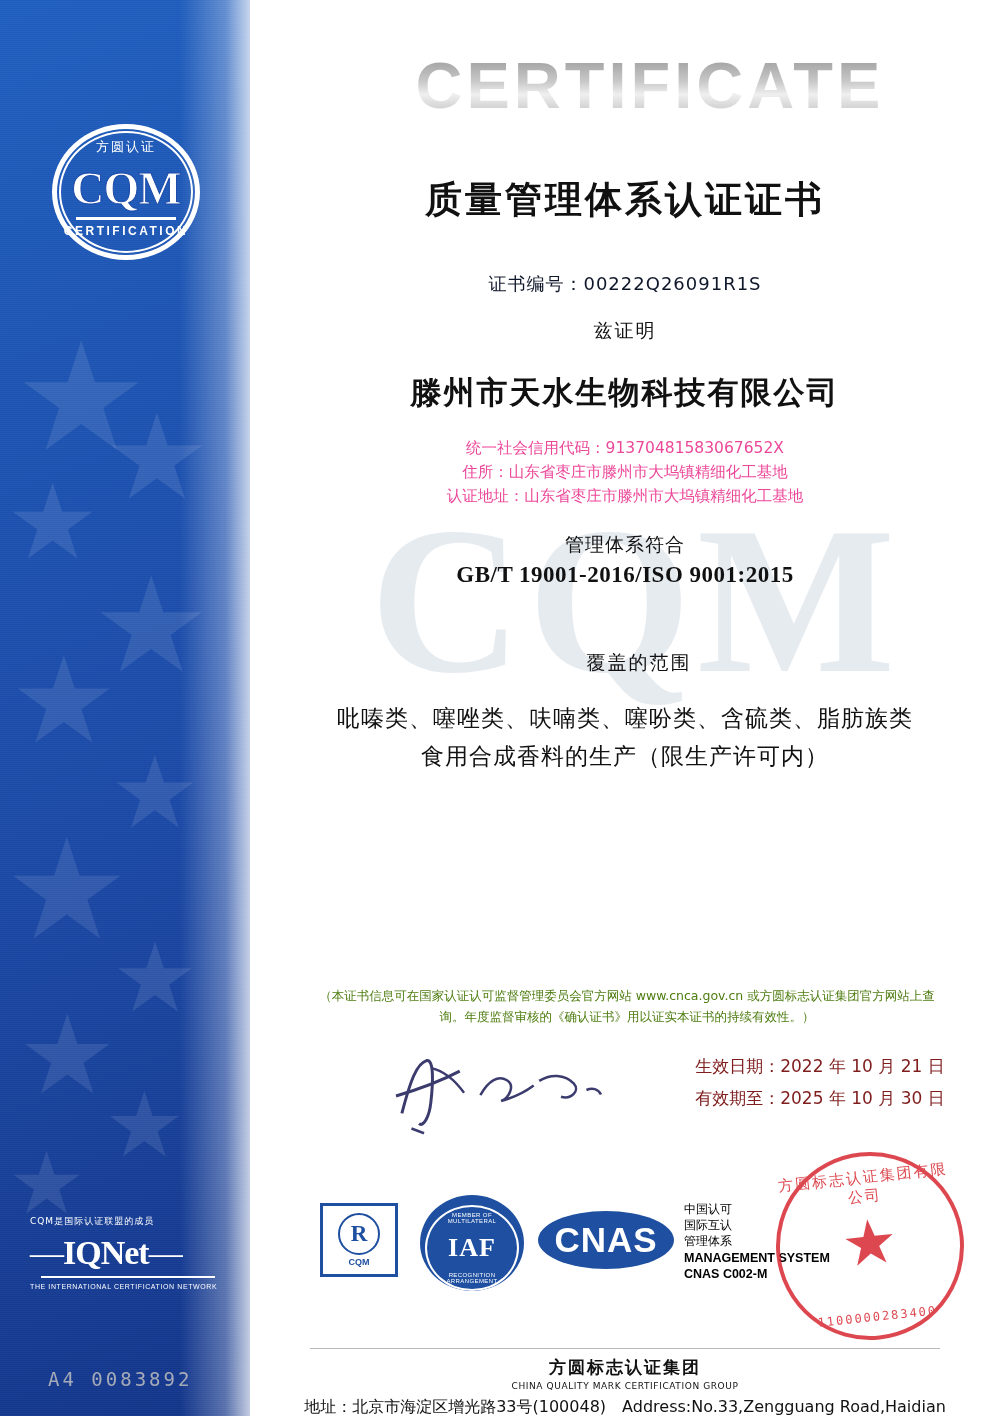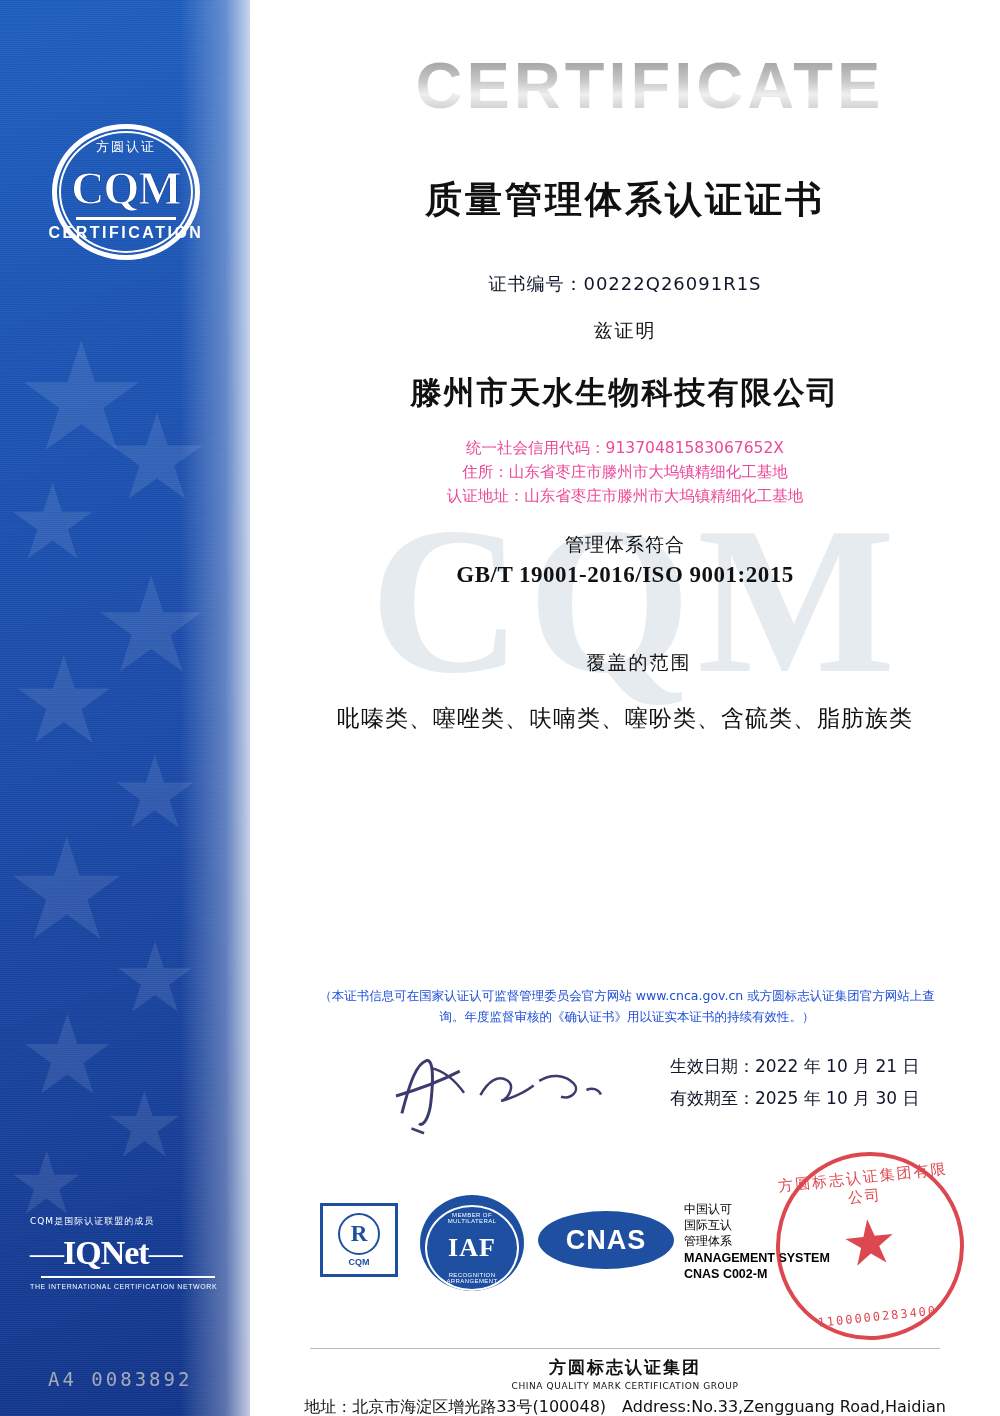--- a/index.html
+++ b/index.html
@@ -92,21 +92,21 @@
     left: 30px; top: 97px;
     width: 100px; height: 3px;
     background: #ffffff;
   }
   .cqm-logo .cert-text {
     position: absolute;
     left: 0; top: 104px;
     width: 160px;
     text-align: center;
     color: #ffffff;
-    font-size: 16px;
+    font-size: 12px;
     letter-spacing: 2.5px;
     font-weight: 700;
   }
 
   
   .iqnet {
     position: absolute;
     left: 30px; top: 1215px;
     width: 196px;
     color: #ffffff;
@@ -276,32 +276,33 @@
     font-family: "DejaVu Sans", sans-serif;
   }
 
   .note {
     position: absolute;
     left: 62px; top: 985px;
     width: 630px;
     text-align: center;
     font-size: 12.5px;
     line-height: 1.7;
-    color: #1d4ed8;
+    color: #4d7c0f;
     font-family: "DejaVu Sans", sans-serif;
   }
 
   .dates {
     position: absolute;
     left: 420px; top: 1050px;
     width: 300px;
     font-size: 17px;
     line-height: 1.9;
-    color: #0f172a;
-    font-family: "DejaVu Sans", sans-serif;
+    color: #7f1d1d;
+    font-family: "DejaVu Sans", sans-serif;
+    text-align: center;
   }
   .dates .row { white-space: nowrap; }
 
   .signature {
     position: absolute;
     left: 140px; top: 1040px;
     width: 240px; height: 100px;
     color: #1a1a55;
     font-size: 44px;
     font-family: "Liberation Serif", serif;
@@ -382,21 +383,21 @@
   }
 
   .mark-cnas {
     position: absolute;
     left: 218px; top: 16px;
     width: 136px; height: 58px;
     border-radius: 50%;
     background: #1e4fa0;
     color: #fff;
     display: flex; align-items: center; justify-content: center;
-    font-size: 27px;
+    font-size: 35px;
     font-weight: 700;
     letter-spacing: 1px;
     font-family: "Liberation Sans", sans-serif;
   }
 
   .cnas-text {
     position: absolute;
     left: 364px; top: 6px;
     color: #000000;
     font-size: 12px;
@@ -539,20 +540,21 @@
       <div>住所：山东省枣庄市滕州市大坞镇精细化工基地</div>
       <div>认证地址：山东省枣庄市滕州市大坞镇精细化工基地</div>
     </div>
 
     <div class="conform-label">管理体系符合</div>
     <div class="standard">GB/T 19001-2016/ISO 9001:2015</div>
 
     <div class="scope-label">覆盖的范围</div>
     <div class="scope-text">
       <div>吡嗪类、噻唑类、呋喃类、噻吩类、含硫类、脂肪族类</div>
+      <div>食用合成香料的生产（限生产许可内）</div>
     </div>
 
     <div class="note">（本证书信息可在国家认证认可监督管理委员会官方网站 www.cnca.gov.cn 或方圆标志认证集团官方网站上查询。年度监督审核的《确认证书》用以证实本证书的持续有效性。）</div>
 
     <div class="signature">
       <svg width="230" height="90" viewBox="0 0 230 90">
         <path d="M10,62 C22,30 30,14 40,12 C48,11 44,36 40,54 C37,68 30,78 26,74" fill="none" stroke="#1a1a55" stroke-width="3"></path>
         <path d="M6,44 C28,40 52,34 72,26" fill="none" stroke="#1a1a55" stroke-width="3"></path>
         <path d="M44,20 C56,24 66,34 74,48" fill="none" stroke="#1a1a55" stroke-width="2.5"></path>
         <path d="M90,52 C100,38 110,34 118,40 C126,46 118,58 110,60 C122,58 134,54 144,48" fill="none" stroke="#1a1a55" stroke-width="2.5"></path>

